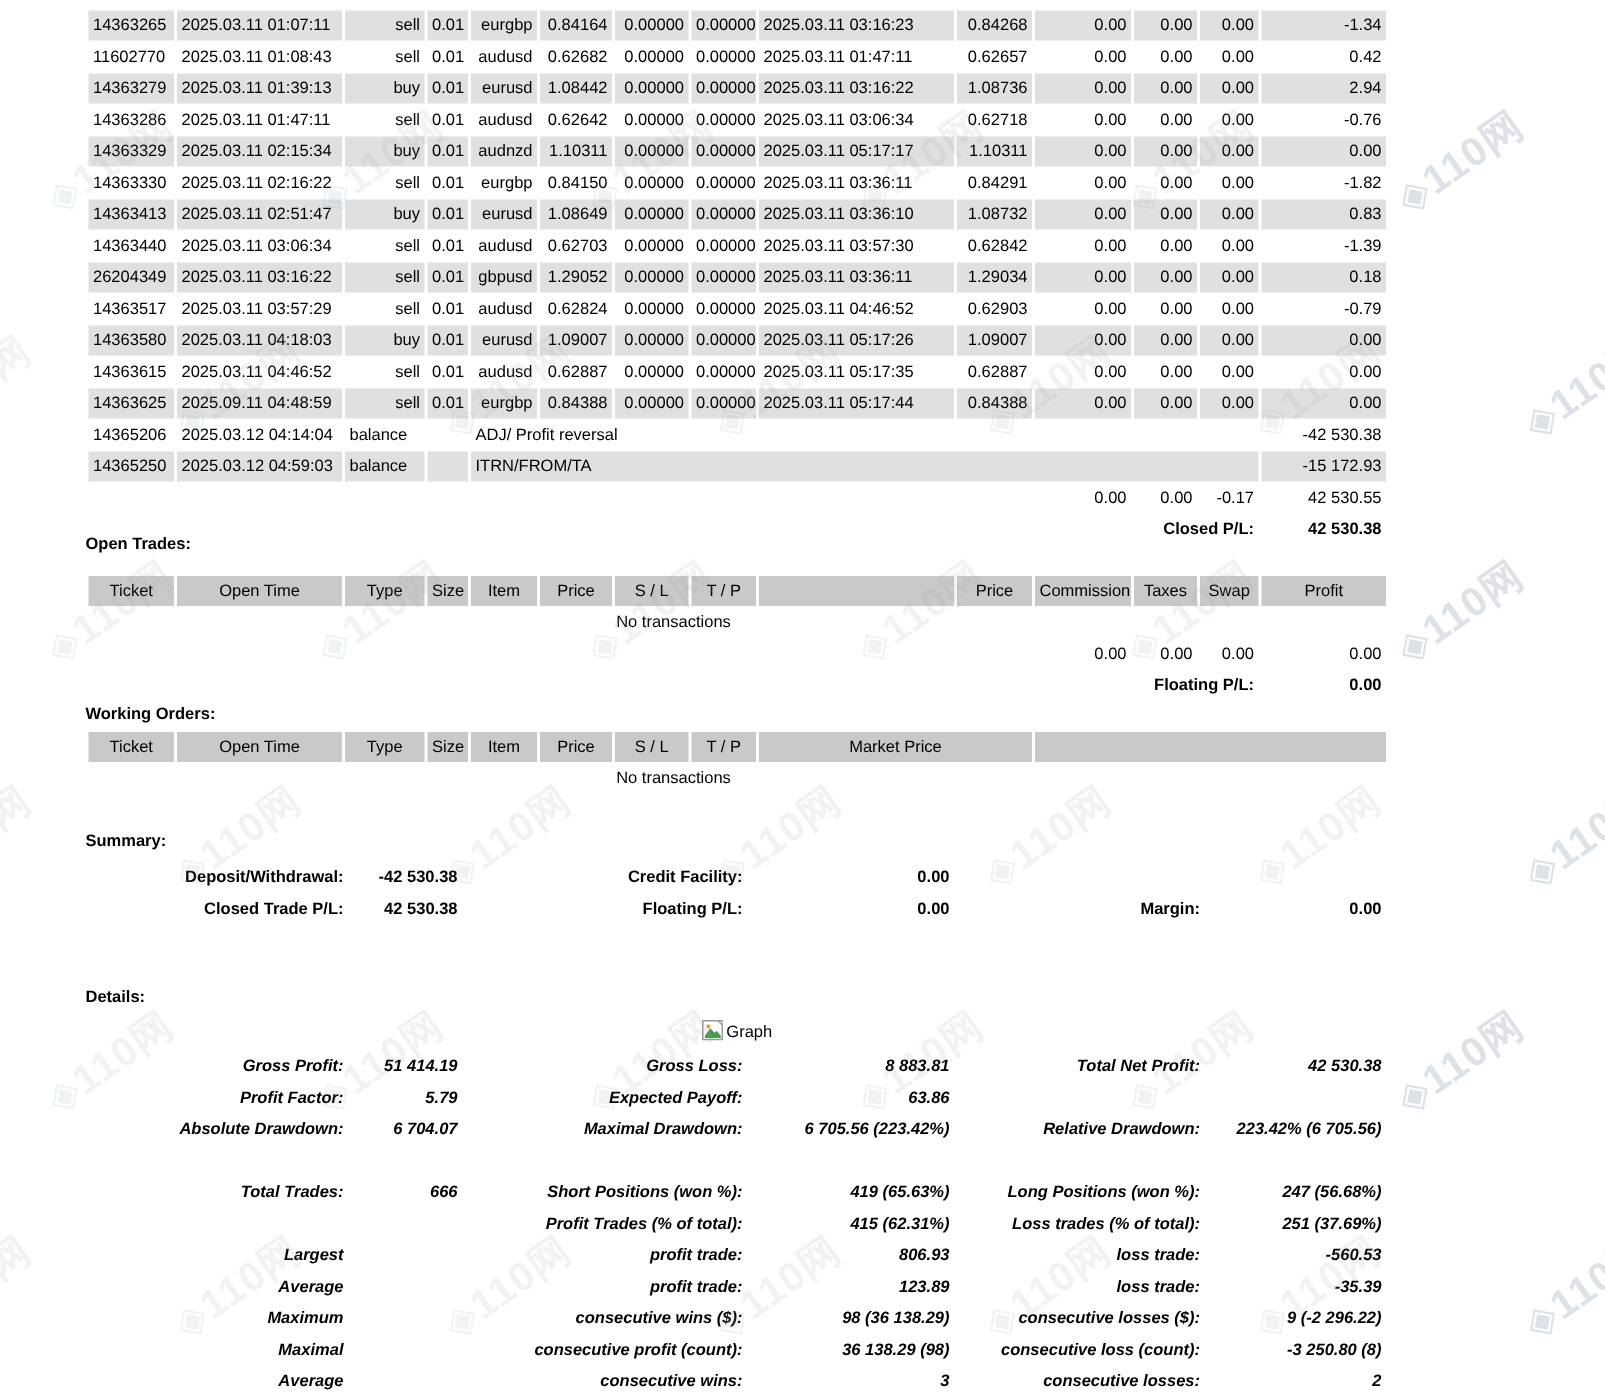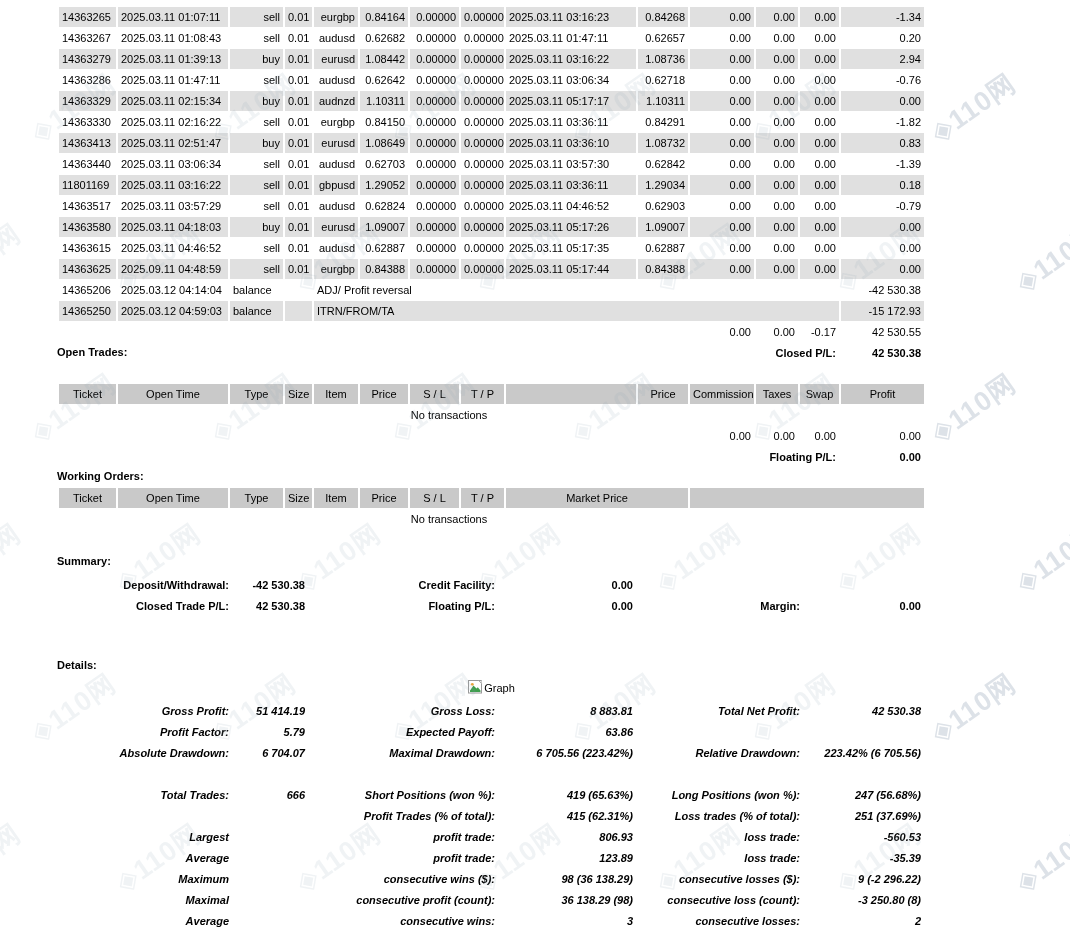--- a/index.html
+++ b/index.html
@@ -17,21 +17,21 @@
      box-sizing:border-box;}
   .l{text-align:left}.r{text-align:right}.c{text-align:center}.b{font-weight:bold}
   .stripe td{background:#e0e0e0;}
   td.hdr{background:#c9c9c9;text-align:center;}
   .title{position:absolute;left:57px;font-size:11px;font-weight:bold;line-height:14px;}
   #closed-table{left:57px;top:6px;width:869px;}
   #open-table{left:57px;top:383px;width:869px;}
   #working-table{left:57px;top:487px;width:869px;}
   #summary-table{left:57px;top:574px;width:869px;}
   #details-table{left:57px;top:700px;width:869px;font-style:italic;}
-  #open-title{top:345px;text-align:right;}
+  #open-title{top:356px;text-align:right;}
   #working-title{top:469px;}
   #summary-title{top:554px;}
   #details-title{top:658px;}
   .graph-line{position:absolute;left:57px;top:679px;width:869px;height:17px;display:flex;
               align-items:center;justify-content:center;gap:1px;font-size:11px;}
   .graph-ico{display:inline-block;width:15px;height:15px;}
 </style>
 </head>
 <body>
 
@@ -66,34 +66,34 @@
             <td class="r">0.00000</td>
             <td class="r">0.00000</td>
             <td class="l">2025.03.11 03:16:23</td>
             <td class="r">0.84268</td>
             <td class="r">0.00</td>
             <td class="r">0.00</td>
             <td class="r">0.00</td>
             <td class="r">-1.34</td>
           </tr>
           <tr>
-            <td class="l">14363267</td>
+            <td class="l">11602770</td>
             <td class="l">2025.03.11 01:08:43</td>
             <td class="r">sell</td>
             <td class="r">0.01</td>
             <td class="r">audusd</td>
             <td class="r">0.62682</td>
             <td class="r">0.00000</td>
             <td class="r">0.00000</td>
             <td class="l">2025.03.11 01:47:11</td>
             <td class="r">0.62657</td>
             <td class="r">0.00</td>
             <td class="r">0.00</td>
             <td class="r">0.00</td>
-            <td class="r">0.20</td>
+            <td class="r">0.42</td>
           </tr>
           <tr class="stripe">
             <td class="l">14363279</td>
             <td class="l">2025.03.11 01:39:13</td>
             <td class="r">buy</td>
             <td class="r">0.01</td>
             <td class="r">eurusd</td>
             <td class="r">1.08442</td>
             <td class="r">0.00000</td>
             <td class="r">0.00000</td>
@@ -178,21 +178,21 @@
             <td class="r">0.00000</td>
             <td class="r">0.00000</td>
             <td class="l">2025.03.11 03:57:30</td>
             <td class="r">0.62842</td>
             <td class="r">0.00</td>
             <td class="r">0.00</td>
             <td class="r">0.00</td>
             <td class="r">-1.39</td>
           </tr>
           <tr class="stripe">
-            <td class="l">11801169</td>
+            <td class="l">26204349</td>
             <td class="l">2025.03.11 03:16:22</td>
             <td class="r">sell</td>
             <td class="r">0.01</td>
             <td class="r">gbpusd</td>
             <td class="r">1.29052</td>
             <td class="r">0.00000</td>
             <td class="r">0.00000</td>
             <td class="l">2025.03.11 03:36:11</td>
             <td class="r">1.29034</td>
             <td class="r">0.00</td>

